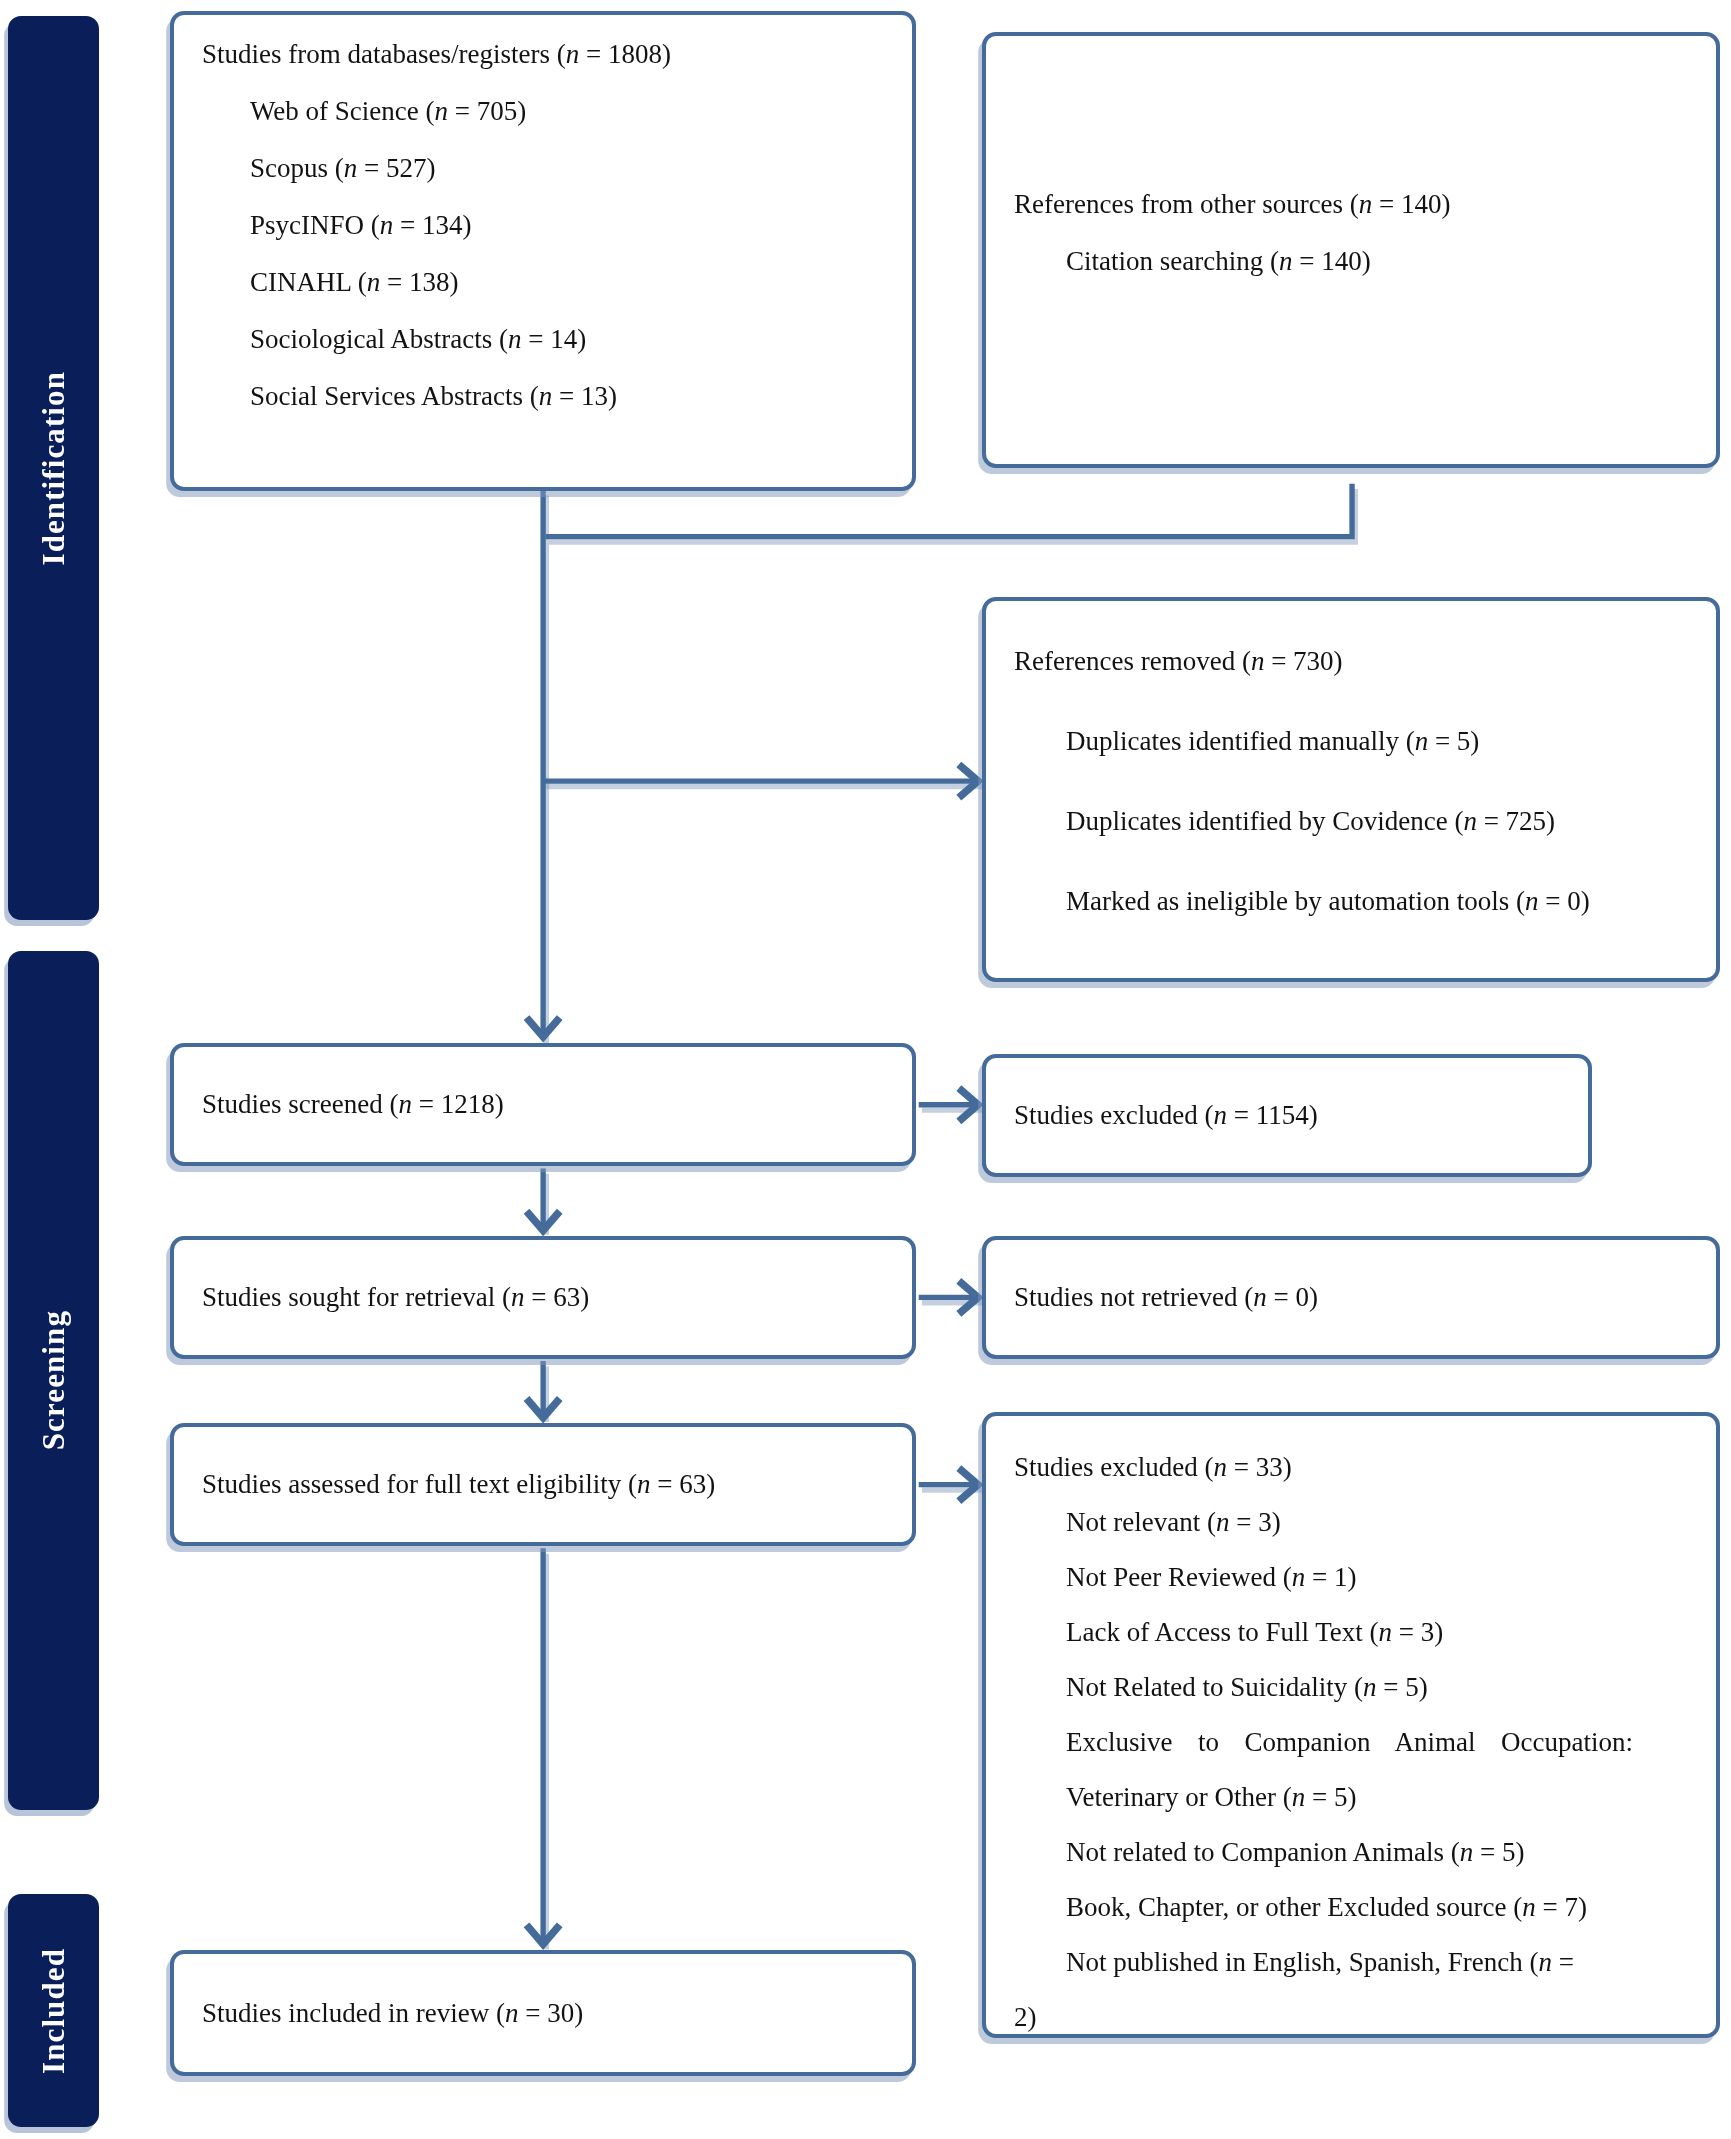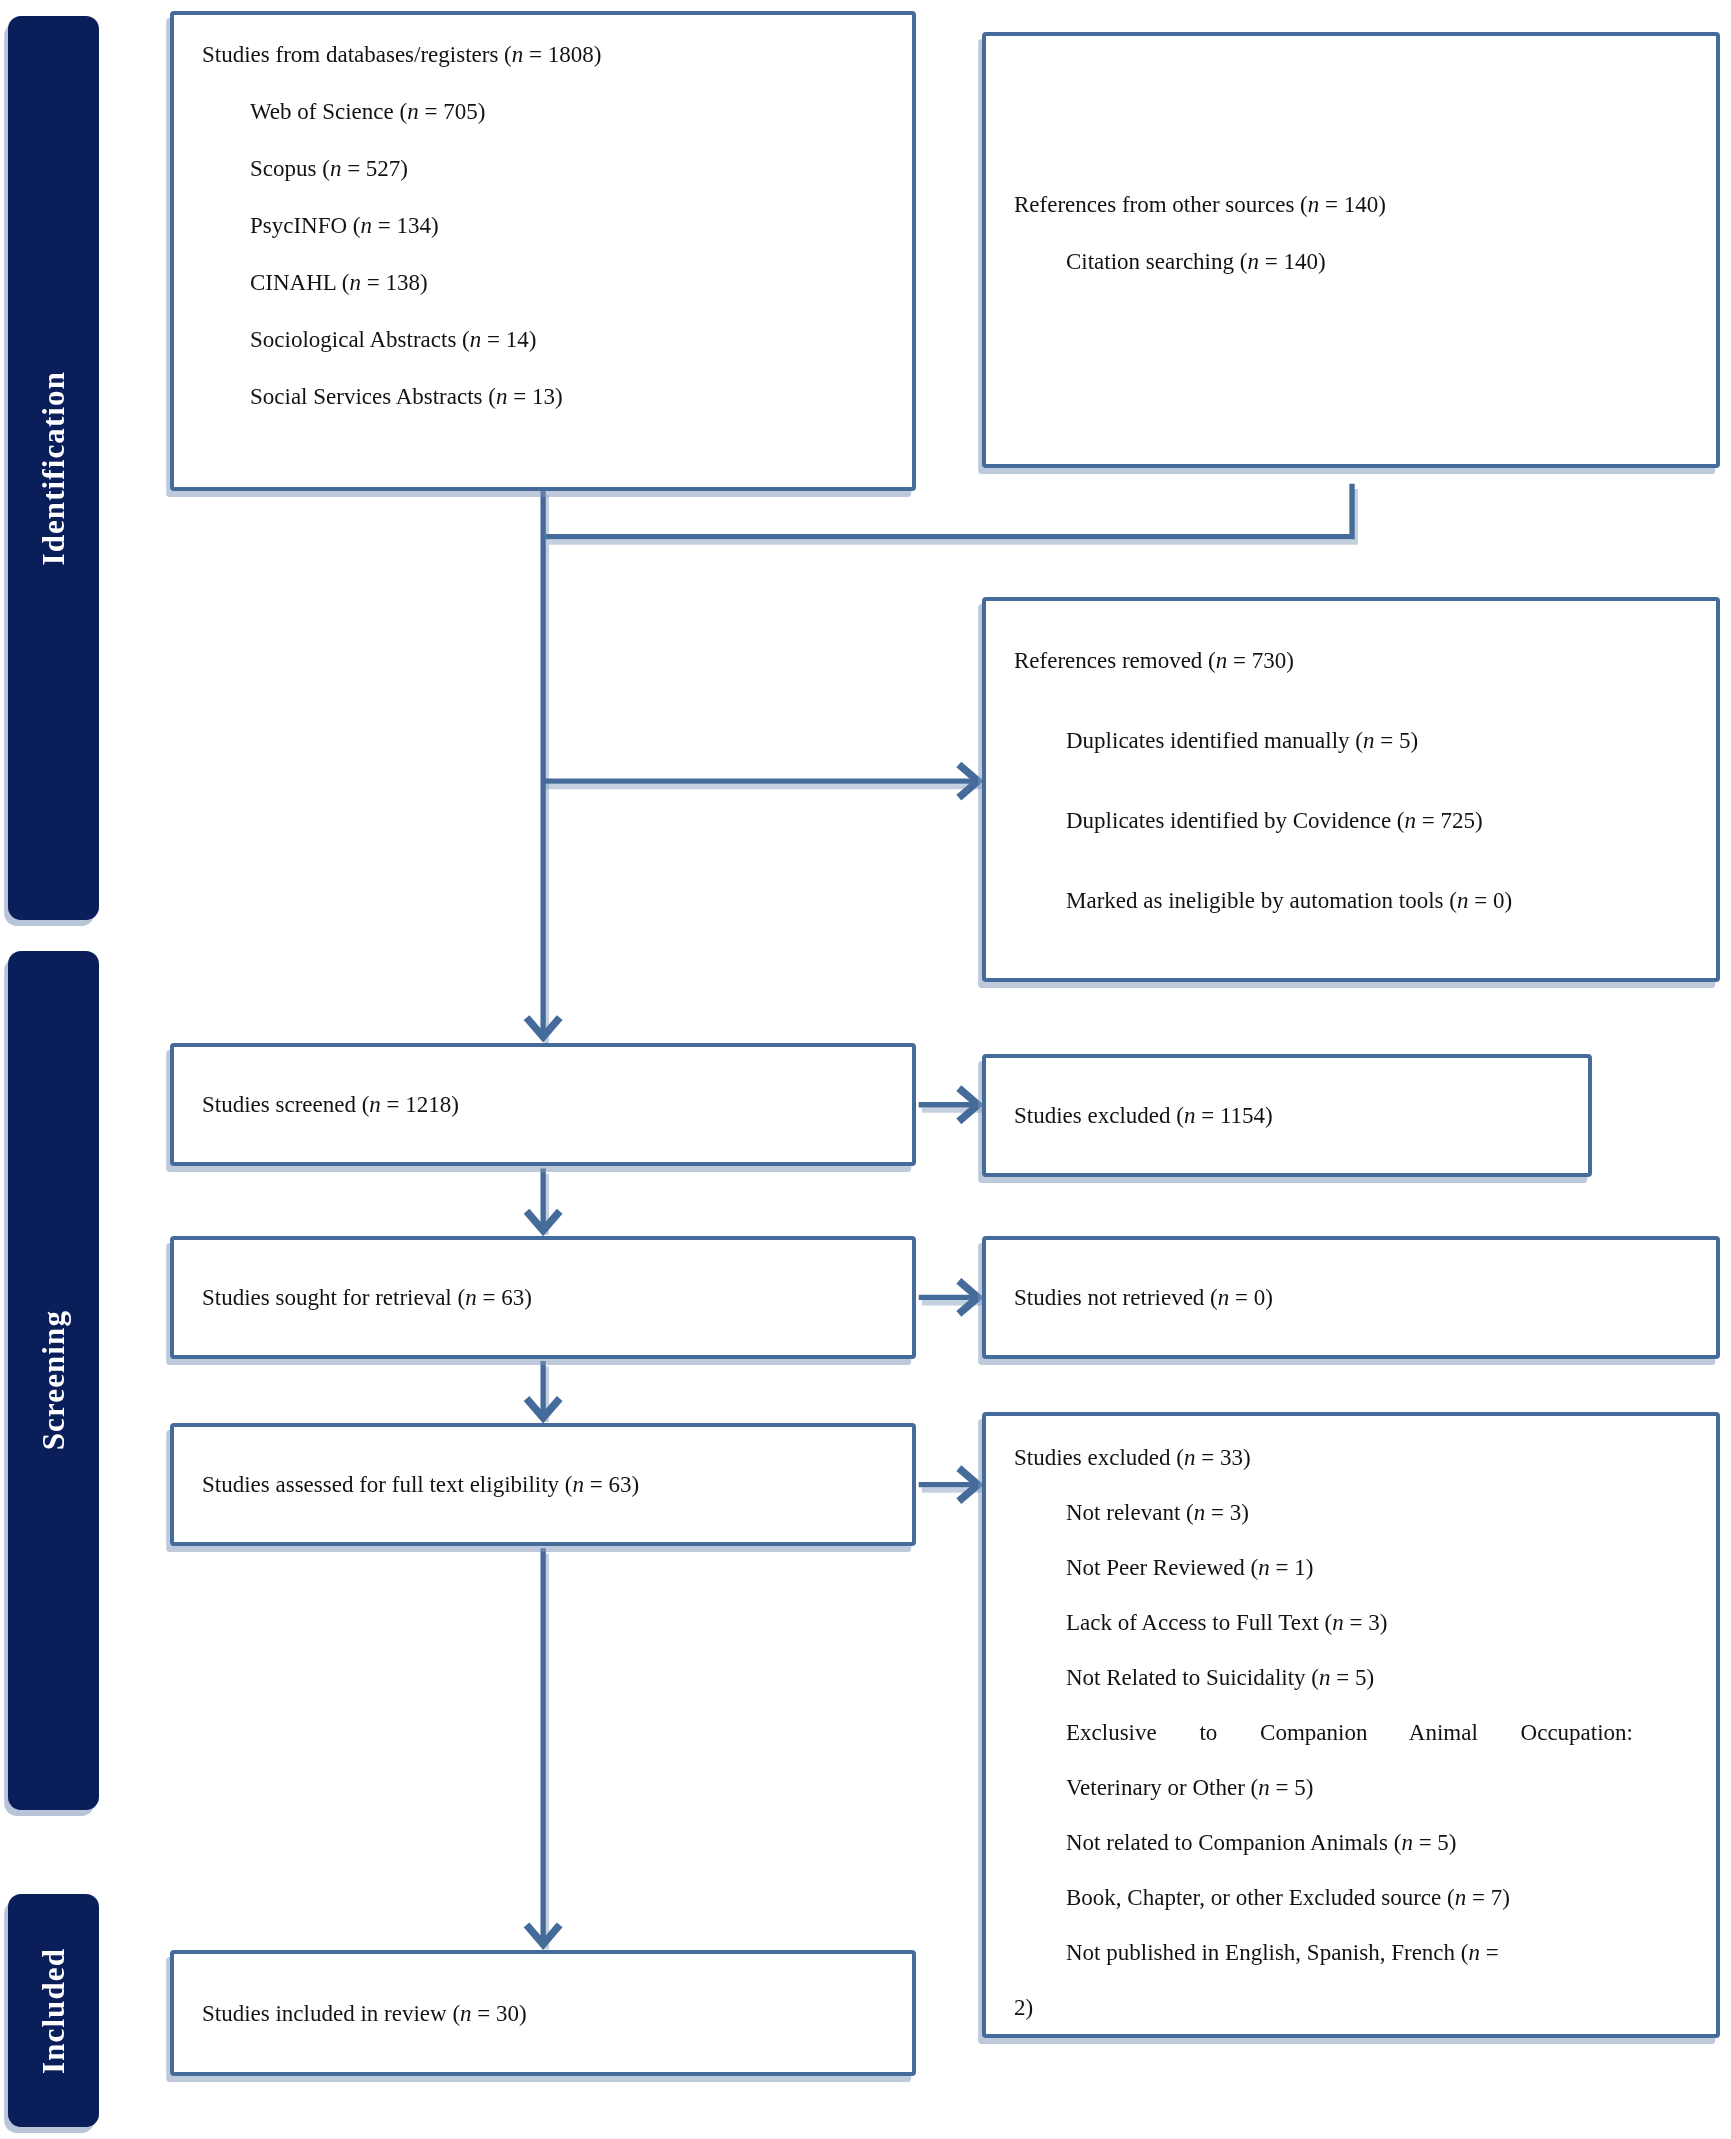--- a/index.html
+++ b/index.html
@@ -36,24 +36,24 @@
   }
   #stage-identification { top: 16px;   height: 904px; }
   #stage-screening      { top: 951px; height: 859px; }
   #stage-included       { top: 1894px; height: 233px;  }
 
   
   .box {
     position: absolute;
     background: #ffffff;
     border: 4.3px solid #456b9a;
-    border-radius: 4px;
+    border-radius: 14px;
     box-shadow: -4.3px 6.4px 0 -0.5px rgba(125,150,185,0.5);
     box-sizing: border-box;
-    font-size: 23px;
+    font-size: 27px;
     line-height: 57px;
   }
   .box.single { display: flex; align-items: center; }
   .box.single .t { padding-left: 28px; }
 
   .t { padding-left: 28px; }   
   .i { padding-left: 80px; }  
 
   #box-databases          { left: 170px;  top: 10.7px;   width: 746px; height: 480px;  }
   #box-databases .pad     { padding-top: 11.8px; }
@@ -65,21 +65,21 @@
   #box-removed            { left: 982px; top: 597px; width: 738px; height: 385px; line-height: 80px; }
   #box-removed .pad       { padding-top: 20px; }
 
   #box-screened           { left: 170px;  top: 1043px; width: 746px; height: 123px; }
   #box-excluded-screening { left: 982px; top: 1043px; width: 610px; height: 123px; margin-top: 11px; }
   #box-sought             { left: 170px;  top: 1236px; width: 746px; height: 123px; text-align: right; }
   #box-not-retrieved      { left: 982px; top: 1236px; width: 738px; height: 123px; }
   #box-assessed           { left: 170px;  top: 1423px; width: 746px; height: 123px; }
 
   #box-excluded-fulltext        { left: 982px; top: 1412px; width: 738px; height: 626px; line-height: 55px; }
-  #box-excluded-fulltext .pad   { padding-top: 14px; }
+  #box-excluded-fulltext .pad   { padding-top: 24px; }
   #box-excluded-fulltext .just  { margin-left: 80px; width: 567px; text-align: justify; text-align-last: justify; }
   #box-excluded-fulltext .hang  { padding-left: 28px; }
 
   #box-included           { left: 170px;  top: 1950px; width: 746px; height: 126px; }
 
   
   #connectors { position: absolute; left: 0; top: 0; pointer-events: none; }
   .cshadow { stroke: rgba(125,150,185,0.45); stroke-width: 10; fill: none; }
   .cmain   { stroke: #456b9a; stroke-width: 10; fill: none; }
 </style>

